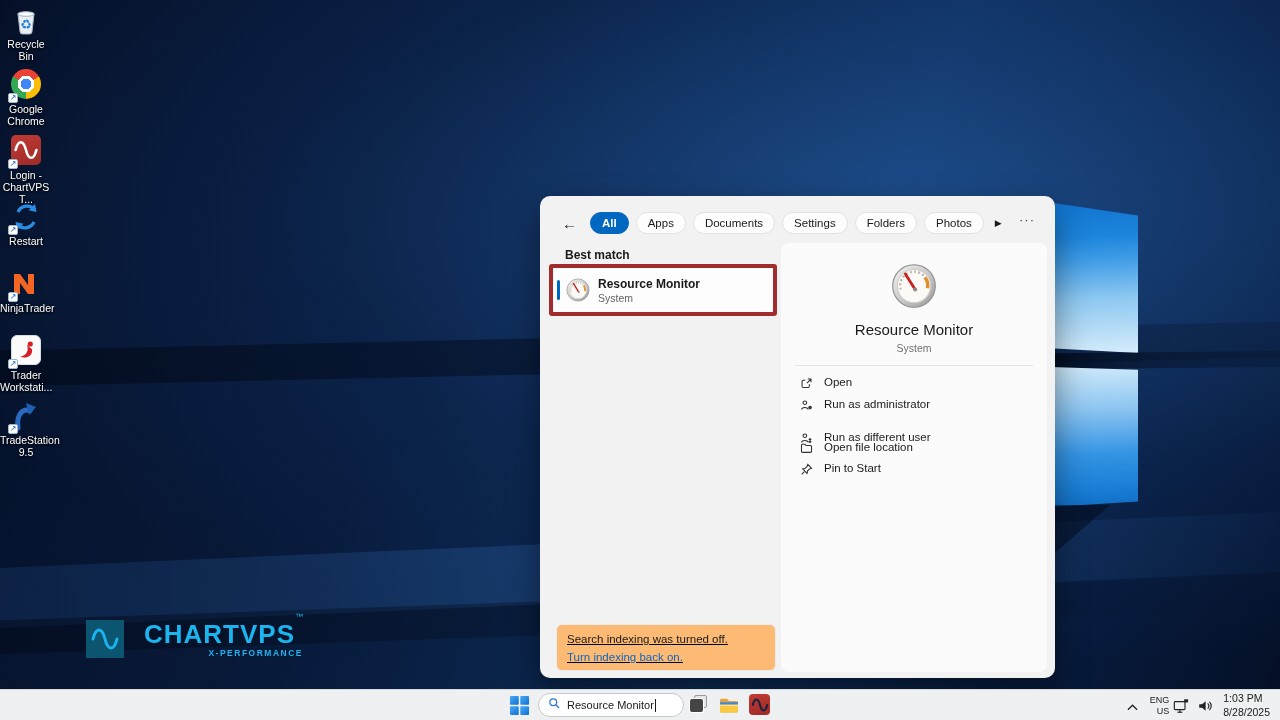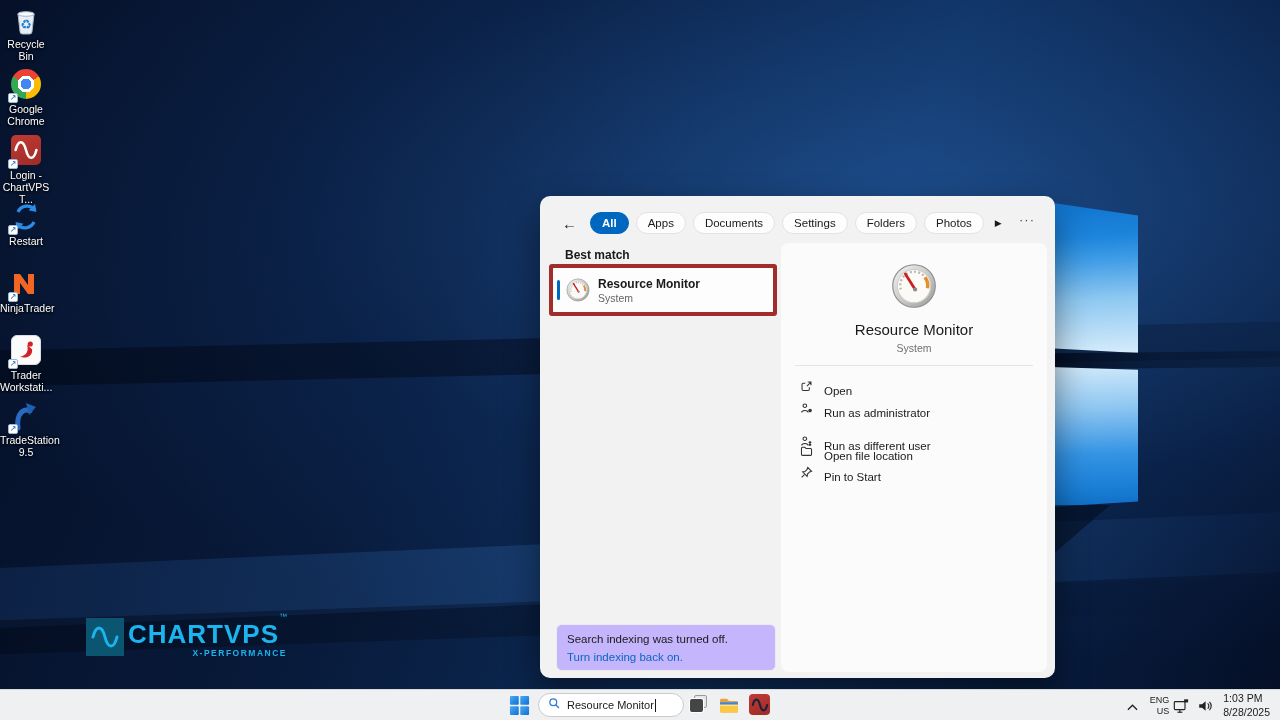--- a/index.html
+++ b/index.html
@@ -34,21 +34,21 @@
   .dicon .label { color:#fff; font-size:10.5px; line-height:1.12; text-shadow:0 1px 2px rgba(0,0,0,.95), 0 0 3px rgba(0,0,0,.7); }
   .shortcut { position:absolute; left:-2px; bottom:-2px; width:10px; height:10px; background:#fff; border:1px solid #9fb6cc; border-radius:2px;
     color:#1565c0; font-size:8px; line-height:8px; text-align:center; }
   .chrome-ball { width:30px; height:30px; margin:1px; border-radius:50%;
     background: radial-gradient(circle, #4285f4 0 5.5px, #fff 5.5px 8.5px, rgba(0,0,0,0) 8.5px),
                 conic-gradient(from 60deg, #fbbc05 0deg 120deg, #34a853 120deg 240deg, #ea4335 240deg 360deg); }
   .redtile { width:30px; height:30px; margin:1px; border-radius:5px; background:linear-gradient(160deg,#c03a34,#9e2b27); display:flex; align-items:center; justify-content:center; }
   .whitetile { width:30px; height:30px; margin:1px; border-radius:6px; background:#fbfbfb; border:1px solid #d8dde3; display:flex; align-items:center; justify-content:center; }
 
   
-  .brand { position:absolute; left:86px; top:616px; display:flex; align-items:center; gap:4px; }
+  .brand { position:absolute; left:86px; top:616px; display:flex; align-items:flex-end; gap:20px; }
   .brand-mark { width:38px; height:38px; background:#0c5570; display:flex; align-items:center; justify-content:center; }
   .brand-name { font-size:26px; font-weight:bold; letter-spacing:1px; line-height:36px; }
   .brand-tm { font-size:8px; vertical-align:top; position:relative; top:-4px; }
   .brand-sub { font-size:8.5px; font-weight:bold; letter-spacing:1.5px; text-align:right; margin-top:-4px; }
 
   
   .panel { position:absolute; left:540px; top:196px; width:515px; height:482px; background:#f2f2f2;
     border-radius:10px; box-shadow:0 14px 34px rgba(0,0,0,.45); }
   .tabs-row { position:absolute; left:22px; top:13px; right:48px; height:28px; display:flex; align-items:center; gap:7px; }
   .back-arrow { font-size:15px; color:#1a1a1a; margin-right:6px; cursor:pointer; }
@@ -57,31 +57,31 @@
   .more-tabs { font-size:9px; color:#1a1a1a; margin-left:4px; cursor:pointer; }
   .more-options { position:absolute; right:20px; top:16px; font-size:13px; letter-spacing:1px; color:#444; cursor:pointer; }
   .section-label { position:absolute; left:25px; top:52px; font-size:12px; font-weight:bold; color:#1a1a1a; }
   .annotation-box { position:absolute; left:9px; top:68px; width:228px; height:52px; border:4px solid #a22c2c; border-radius:3px; }
   .result-item { position:absolute; left:13px; top:72px; width:220px; height:44px; background:#fdfdfd; border-radius:4px; display:flex; align-items:center; cursor:pointer; }
   .result-accent { width:3px; height:20px; border-radius:2px; margin-left:4px; }
   .result-icon { width:24px; height:24px; margin-left:6px; }
   .result-text { margin-left:8px; }
   .result-title { font-size:12px; font-weight:bold; color:#1a1a1a; }
   .result-sub { font-size:10.5px; color:#666; margin-top:1px; }
-  .notice-card { position:absolute; left:16px; top:428px; width:220px; height:47px; background:#c4b5fd; border:1px solid #ececec; border-radius:6px; padding:8px 10px; }
+  .notice-card { position:absolute; left:16px; top:428px; width:220px; height:47px; background:#fdba74; border:1px solid #ececec; border-radius:6px; padding:8px 10px;text-decoration:underline; }
   .notice-text { font-size:11.5px; color:#1a1a1a; }
   .notice-link { font-size:11.5px; margin-top:6px; cursor:pointer; }
 
   
   .detail-card { position:absolute; left:241px; top:47px; width:266px; height:429px; background:#fbfbfb; border-radius:8px; }
   .detail-gauge { position:absolute; left:110px; top:20px; width:46px; height:46px; }
   .detail-title { position:absolute; left:0; top:78px; width:100%; text-align:center; font-size:15px; color:#1a1a1a; }
   .detail-sub { position:absolute; left:0; top:99px; width:100%; text-align:center; font-size:10.5px; color:#707070; }
   .detail-divider { position:absolute; left:14px; right:14px; top:122px; height:1px; background:#e4e4e4; }
-  .action-row { position:absolute; left:10px; right:10px; height:21px; display:flex; align-items:flex-end; cursor:pointer; border-radius:4px; }
+  .action-row { position:absolute; left:10px; right:10px; height:21px; display:flex; align-items:flex-start; cursor:pointer; border-radius:4px; }
   .action-row svg { margin-left:9px; flex:0 0 auto; }
   .action-label { font-size:11.5px; color:#1a1a1a; margin-left:11px; }
 
   
   .taskbar { position:absolute; left:0; top:689px; width:1280px; height:31px; background:#eff0f1; border-top:1px solid #d9dadb; }
   .tb-start { position:absolute; left:509px; top:5px; width:21px; height:21px; cursor:pointer; }
   .tb-search { position:absolute; left:538px; top:3px; width:146px; height:24px; background:#fff; border:1px solid #c9cacc; border-radius:12px; display:flex; align-items:center; padding-left:9px; cursor:text; }
   .tb-search-text { font-size:11px; color:#1a1a1a; margin-left:6px; }
   .caret { width:1px; height:13px; background:#1a1a1a; margin-left:1px; }
   .tb-icon { position:absolute; top:4px; width:22px; height:22px; cursor:pointer; }

